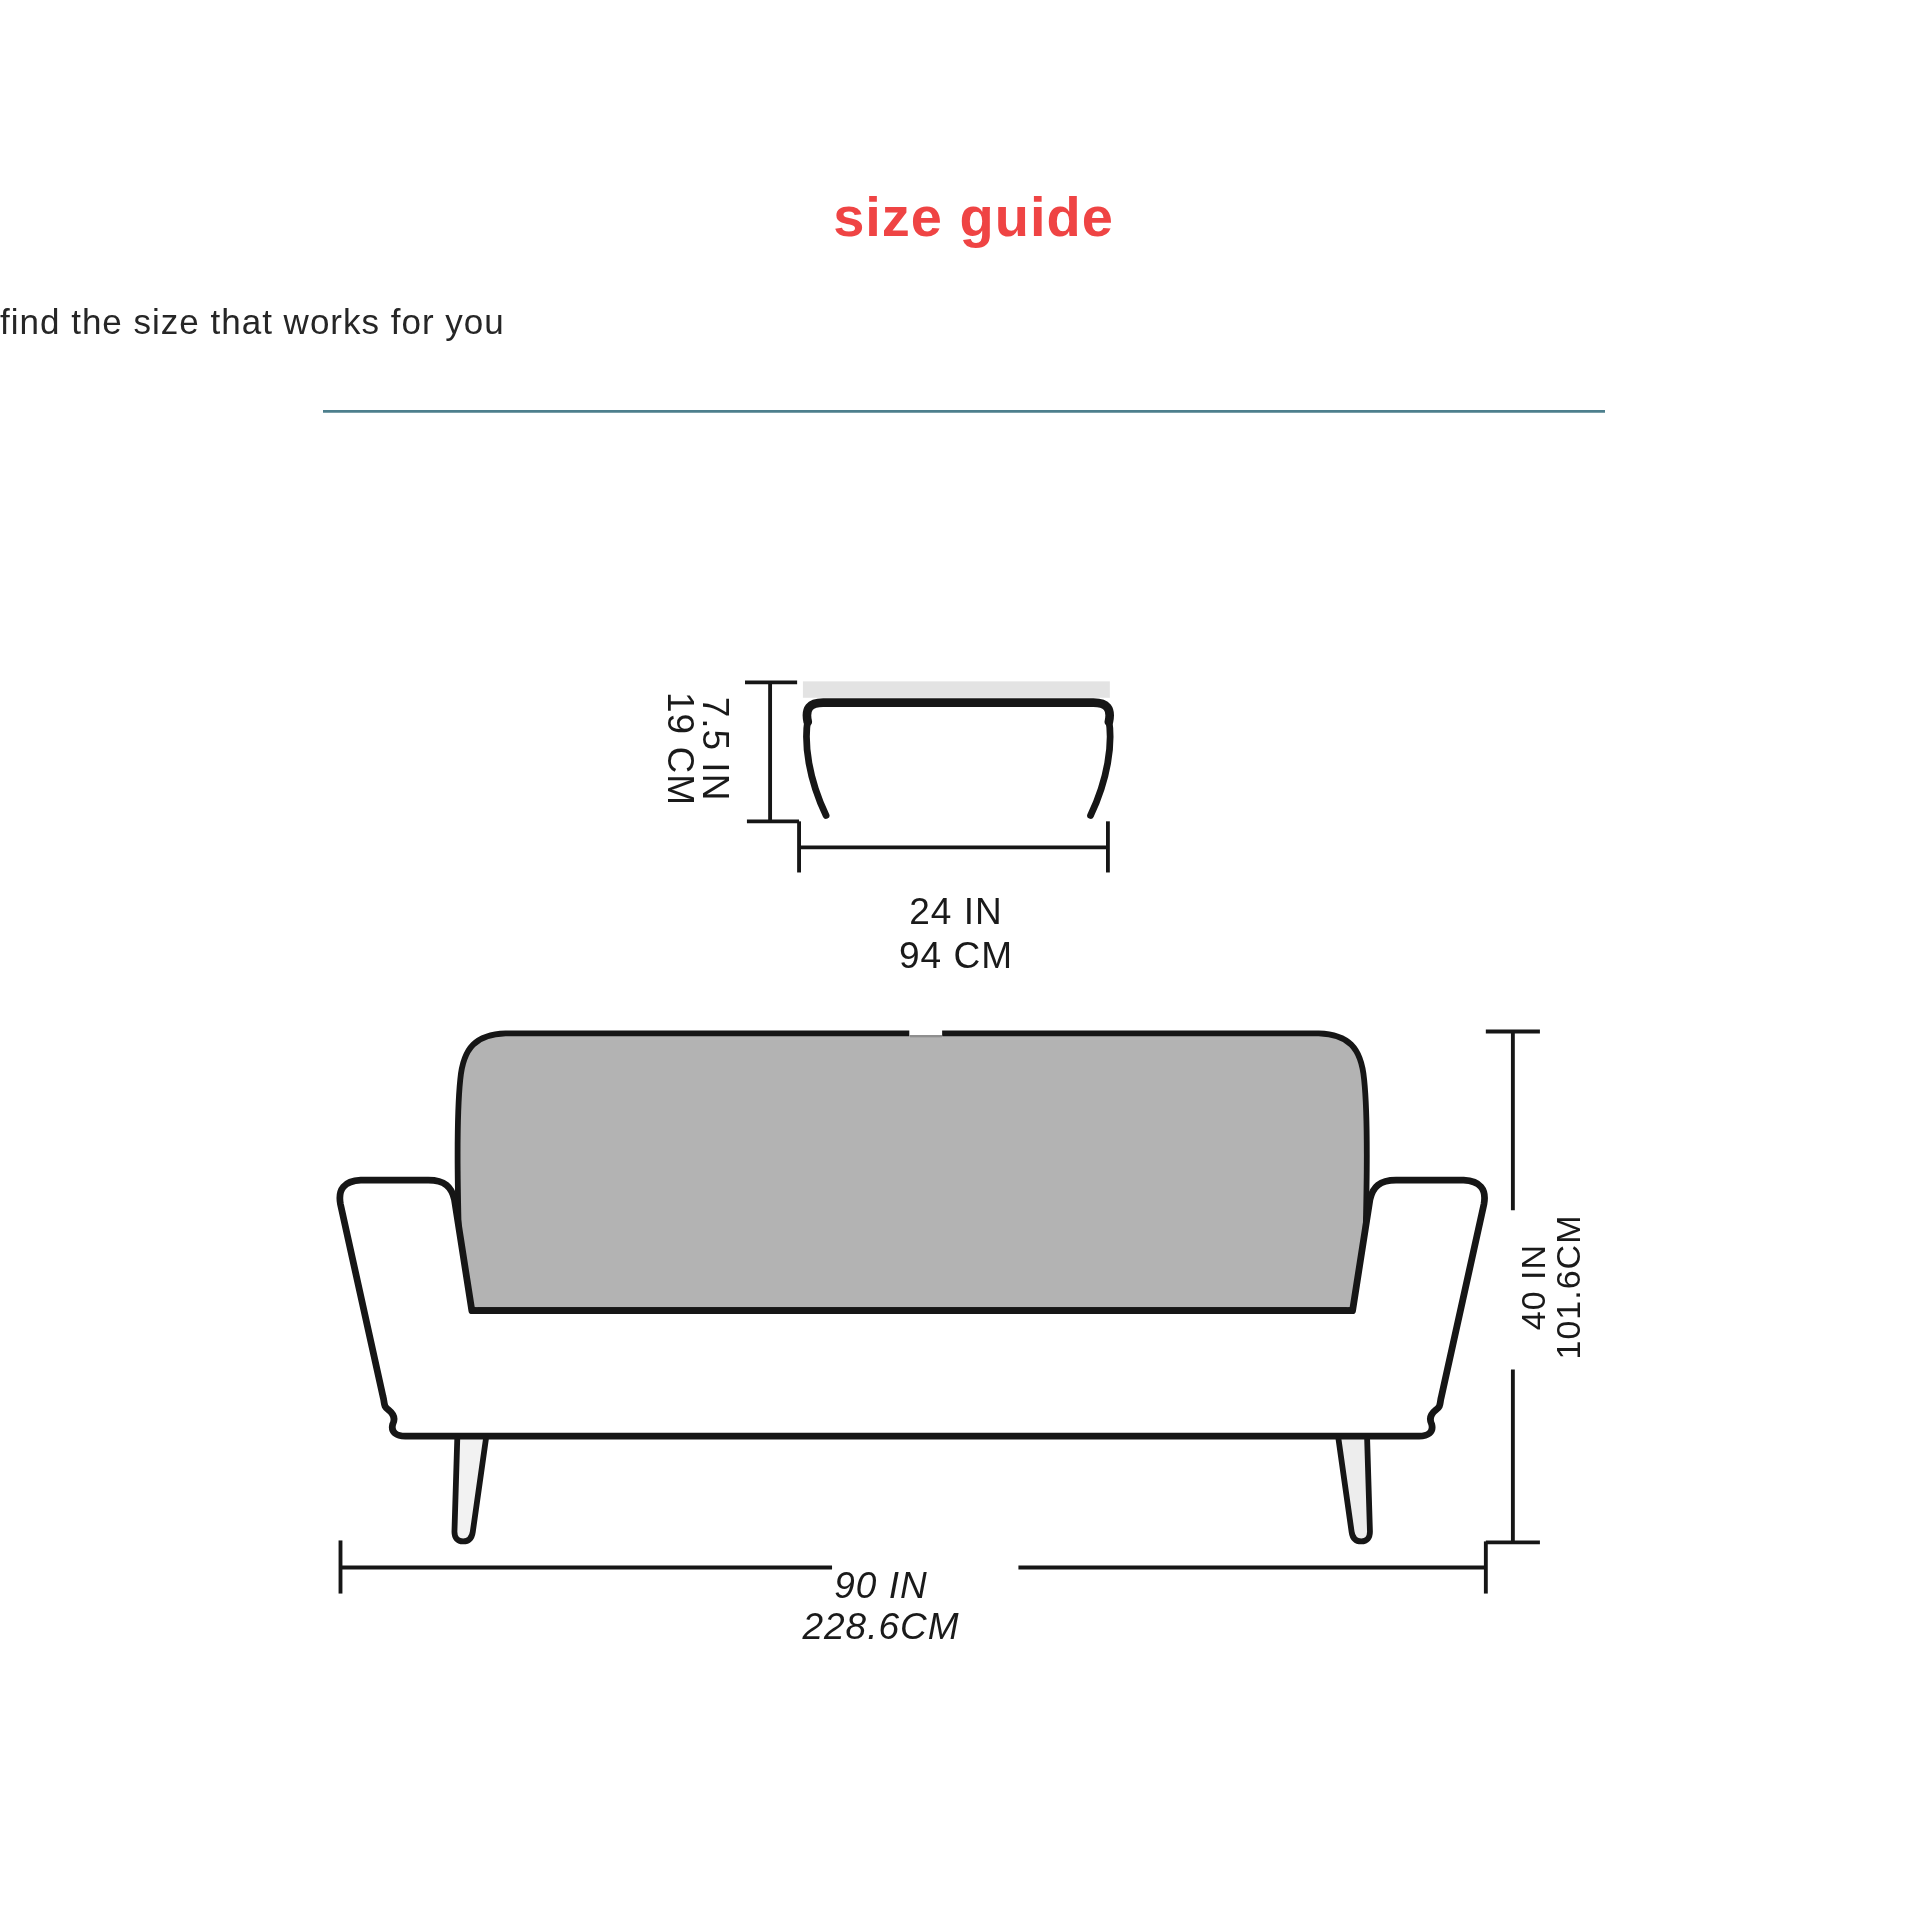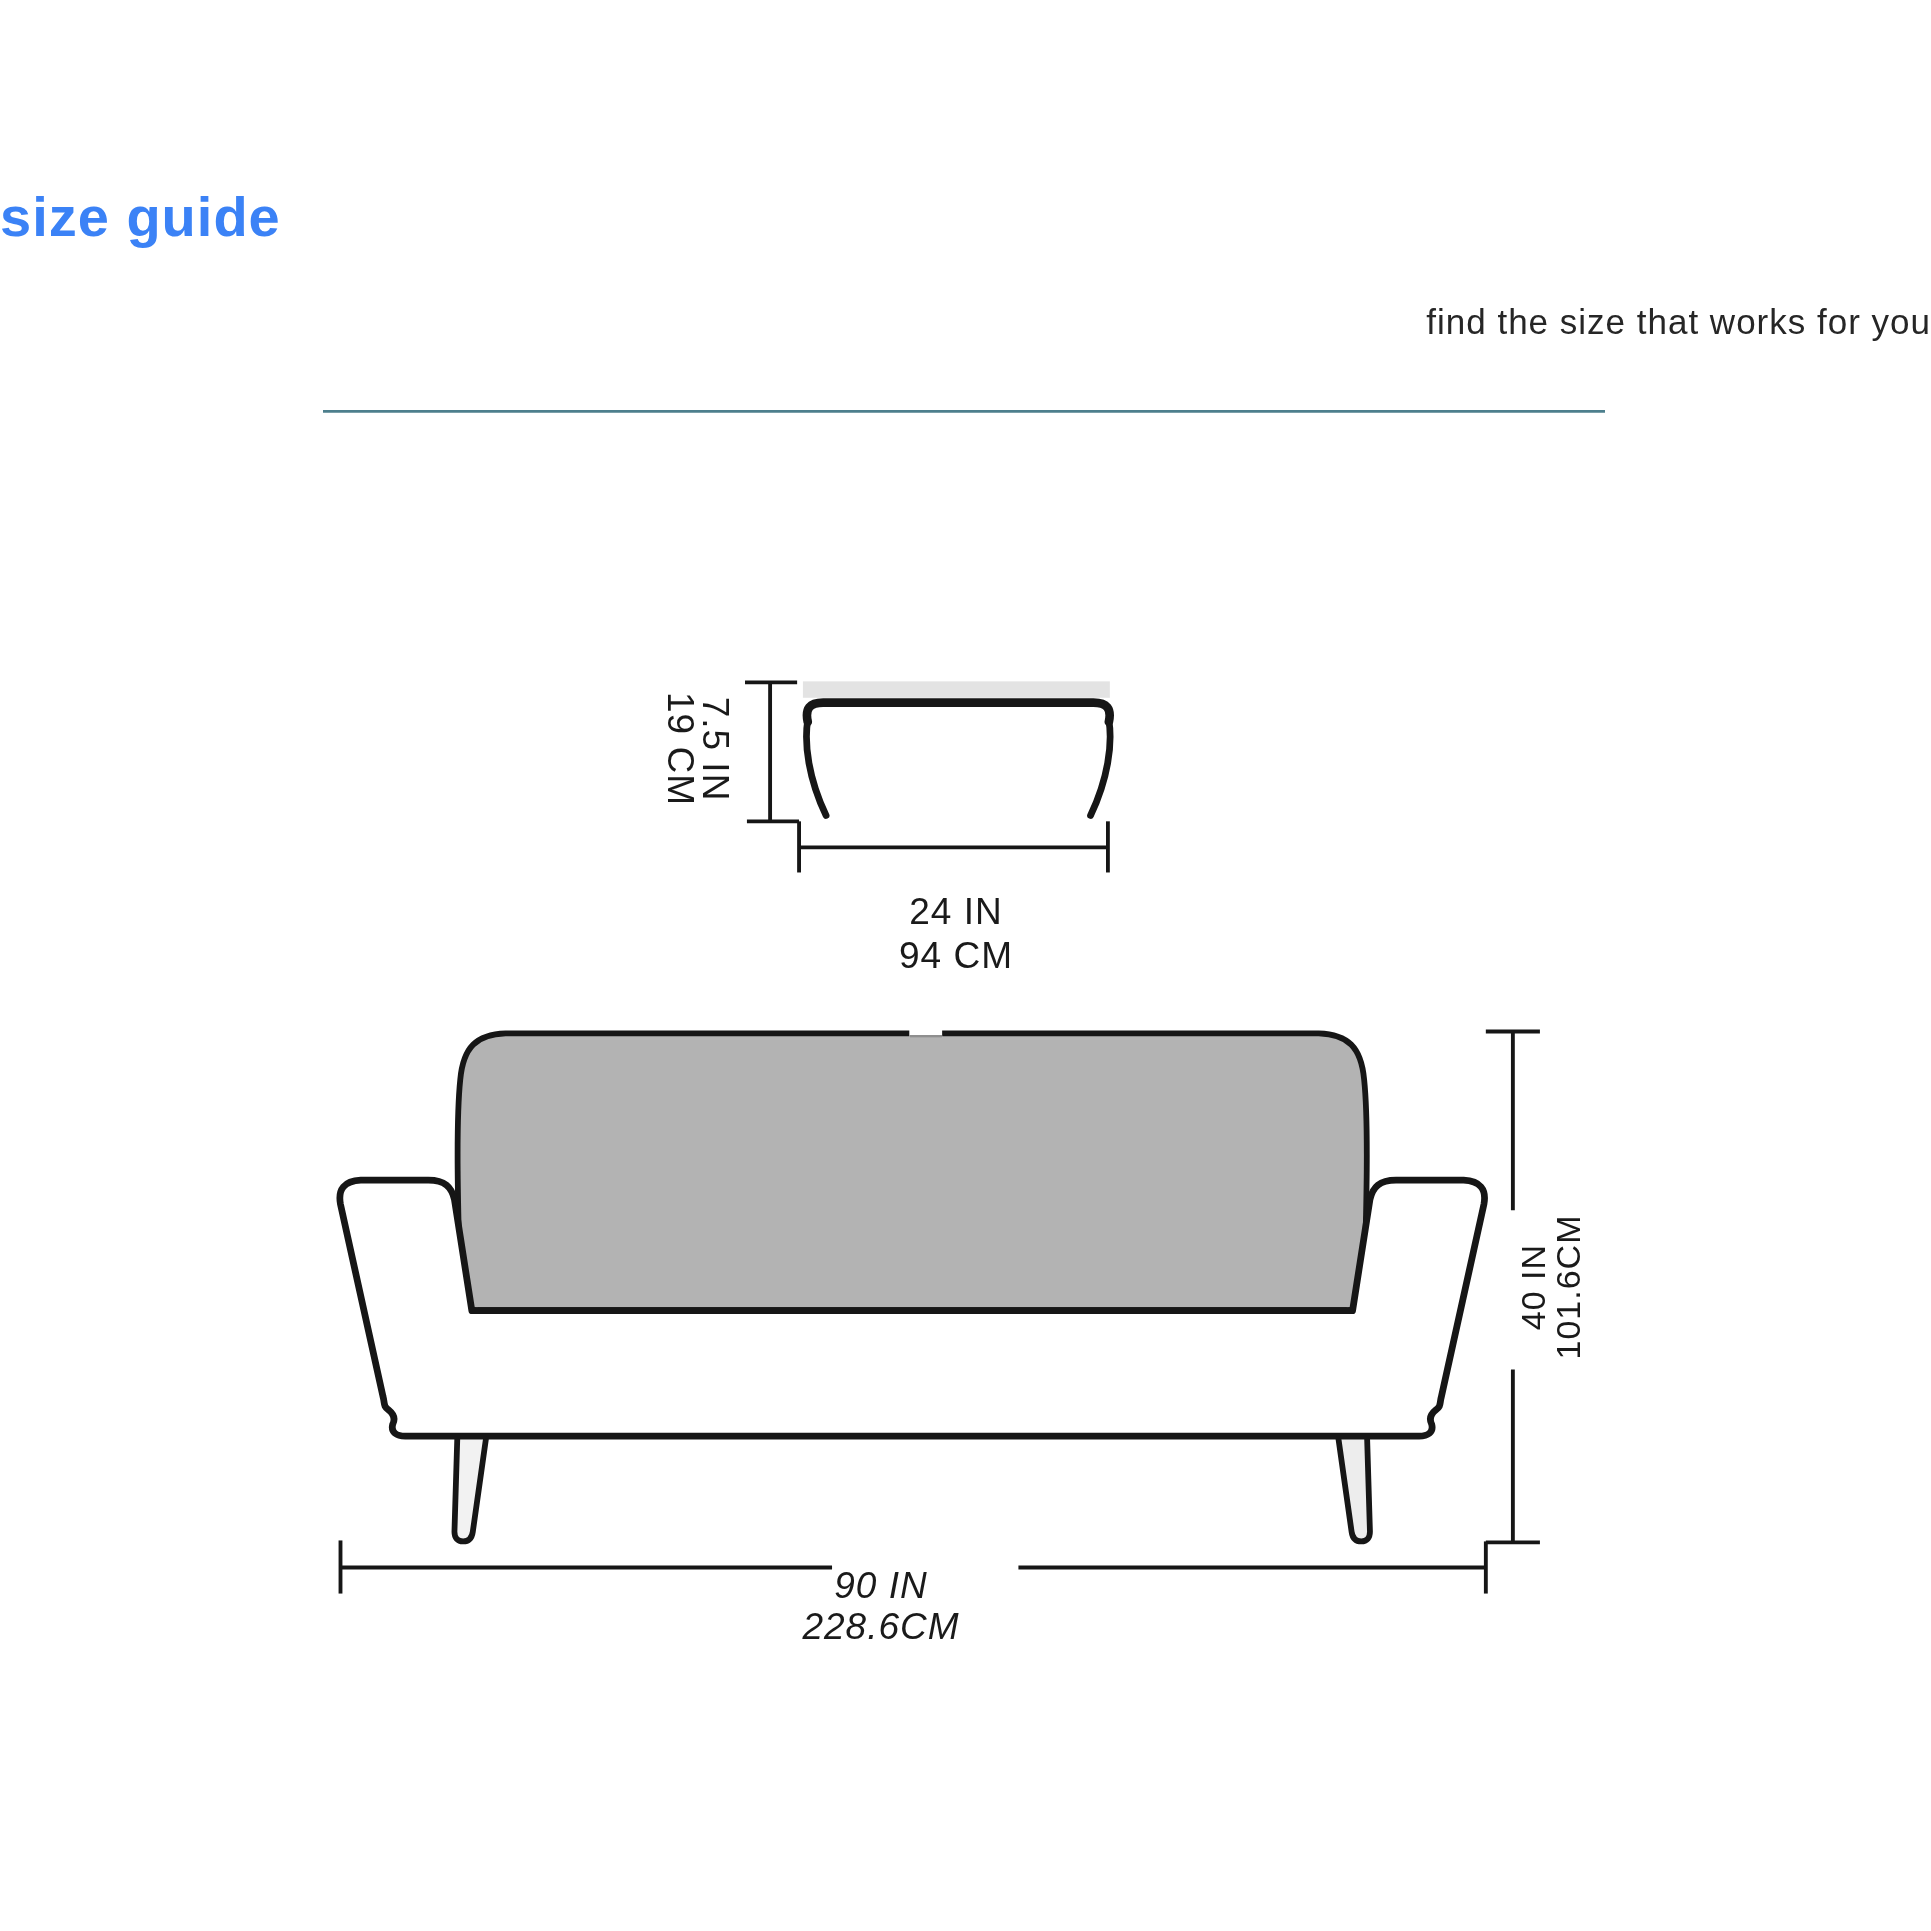--- a/index.html
+++ b/index.html
@@ -5,28 +5,28 @@
   html,body{margin:0;padding:0;}
   .canvas{
     position:relative;
     width:1931px;height:1931px;
     background:#ffffff;
     font-family:"Liberation Sans","DejaVu Sans",sans-serif;
     color:#1c1c1c;
     overflow:hidden;
   }
   .title{
-    position:absolute;left:0;right:0;top:186px;
-    text-align:left;
+    position:absolute;left:16px;right:0;top:186px;
+    text-align:center;
     font-size:56px;line-height:62px;font-weight:600;
-    letter-spacing:1px;color:#3b82f6;
+    letter-spacing:1px;color:#ef4444;
   }
   .subtitle{
     position:absolute;left:0;right:0;top:301px;
-    text-align:right;
+    text-align:left;
     font-size:35px;line-height:42px;font-weight:400;
     letter-spacing:1px;color:#262626;
   }
   .divider-svg{position:absolute;left:323px;top:409px;width:1282px;height:5.8px;display:block;}
   .table-svg{position:absolute;left:579px;top:657px;width:637px;height:319px;display:block;}
   .sofa-svg{position:absolute;left:270px;top:985px;width:1352px;height:657px;display:block;}
   .dim-label{
     position:absolute;
     text-align:center;
     font-size:37px;line-height:44px;font-weight:400;

